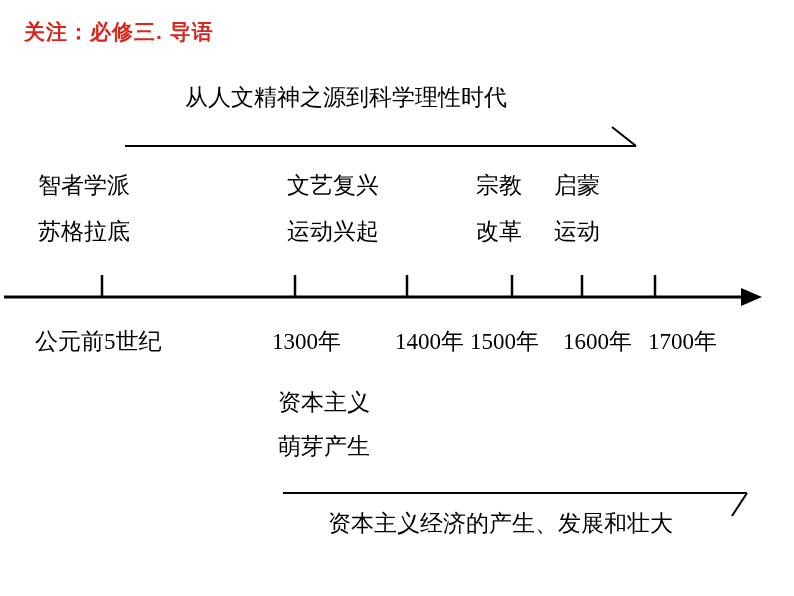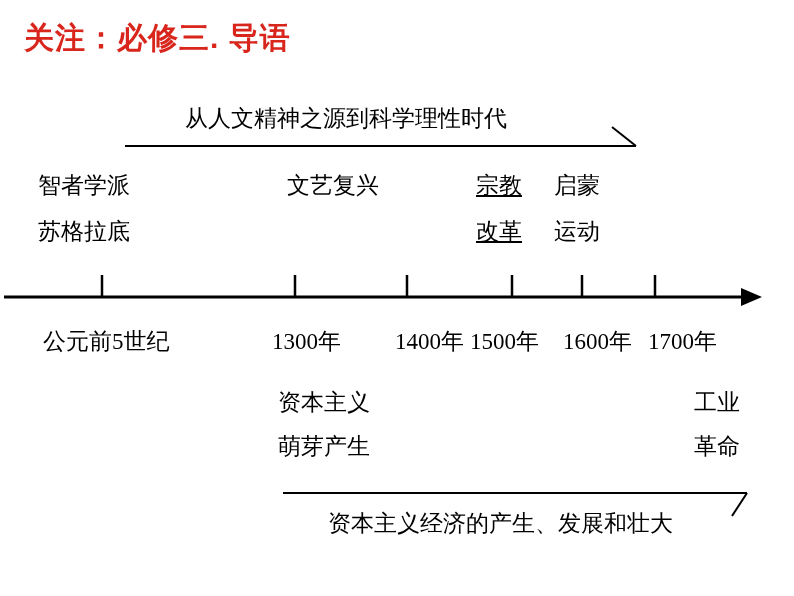--- a/index.html
+++ b/index.html
@@ -15,54 +15,53 @@
   .gfx {
     position: absolute;
     left: 0; top: 0;
     width: 794px; height: 596px;
     pointer-events: none;
   }
   .heading {
     position: absolute;
     left: 24px; top: 18px;
     font-family: "Liberation Sans", "DejaVu Sans", sans-serif;
-    font-size: 30px;
+    font-size: 21px;
     font-weight: bold;
     color: #d9261d;
     white-space: nowrap;
     letter-spacing: 1px;
   }
   .bracket-label-top {
     position: absolute;
     left: 185px; top: 82px;
     font-size: 23px;
     white-space: nowrap;
-    margin-top: 21px;
   }
   .event {
     position: absolute;
     font-size: 23px;
     white-space: nowrap;
   }
   .event.upper { top: 163px; line-height: 46px; text-align: left; width: 120px; }
   .event.lower { top: 381px; line-height: 44px; text-align: right; }
   .ev-u1 { left: 38px; }
   .ev-u2 { left: 287px; }
-  .ev-u3 { left: 476px; text-decoration: underline; }
+  .ev-u3 { left: 476px; }
   .ev-u4 { left: 554px; }
   .ev-l1 { left: 278px; }
   .ev-l2 { left: 470px; }
   .ev-l3 { left: 694px; }
   .year {
     position: absolute;
     top: 326px;
     font-size: 23px;
     white-space: nowrap;
   }
-  .yr-0 { left: 43px; }
+  .yr-0 { left: 35px; }
   .yr-1 { left: 272px; }
   .yr-2 { left: 383px; margin-left: 12px; }
   .yr-3 { left: 470px; }
   .yr-4 { left: 563px; }
   .yr-5 { left: 648px; }
   .bracket-label-bottom {
     position: absolute;
     left: 328px; top: 508px;
     font-size: 23px;
     white-space: nowrap;
@@ -96,20 +95,21 @@
   <div class="heading">关注：必修三. 导语</div>
 
   <div class="bracket-label-top">从人文精神之源到科学理性时代</div>
 
   <div class="event upper ev-u1">
     <div>智者学派</div>
     <div>苏格拉底</div>
   </div>
   <div class="event upper ev-u2">
     <div>文艺复兴</div>
+    <div>运动兴起</div>
   </div>
   <div class="event upper ev-u3">
     <div>宗教</div>
     <div>改革</div>
   </div>
   <div class="event upper ev-u4">
     <div>启蒙</div>
     <div>运动</div>
   </div>
 
@@ -117,20 +117,16 @@
   <div class="year yr-1">1300年</div>
   <div class="year yr-2">1400年</div>
   <div class="year yr-3">1500年</div>
   <div class="year yr-4">1600年</div>
   <div class="year yr-5">1700年</div>
 
   <div class="event lower ev-l1">
     <div>资本主义</div>
     <div>萌芽产生</div>
   </div>
-  <div class="event lower ev-l3">
-    <div>工业</div>
-    <div>革命</div>
-  </div>
 
   <div class="bracket-label-bottom">资本主义经济的产生、发展和壮大</div>
 
 </div>
 
 </body></html>

